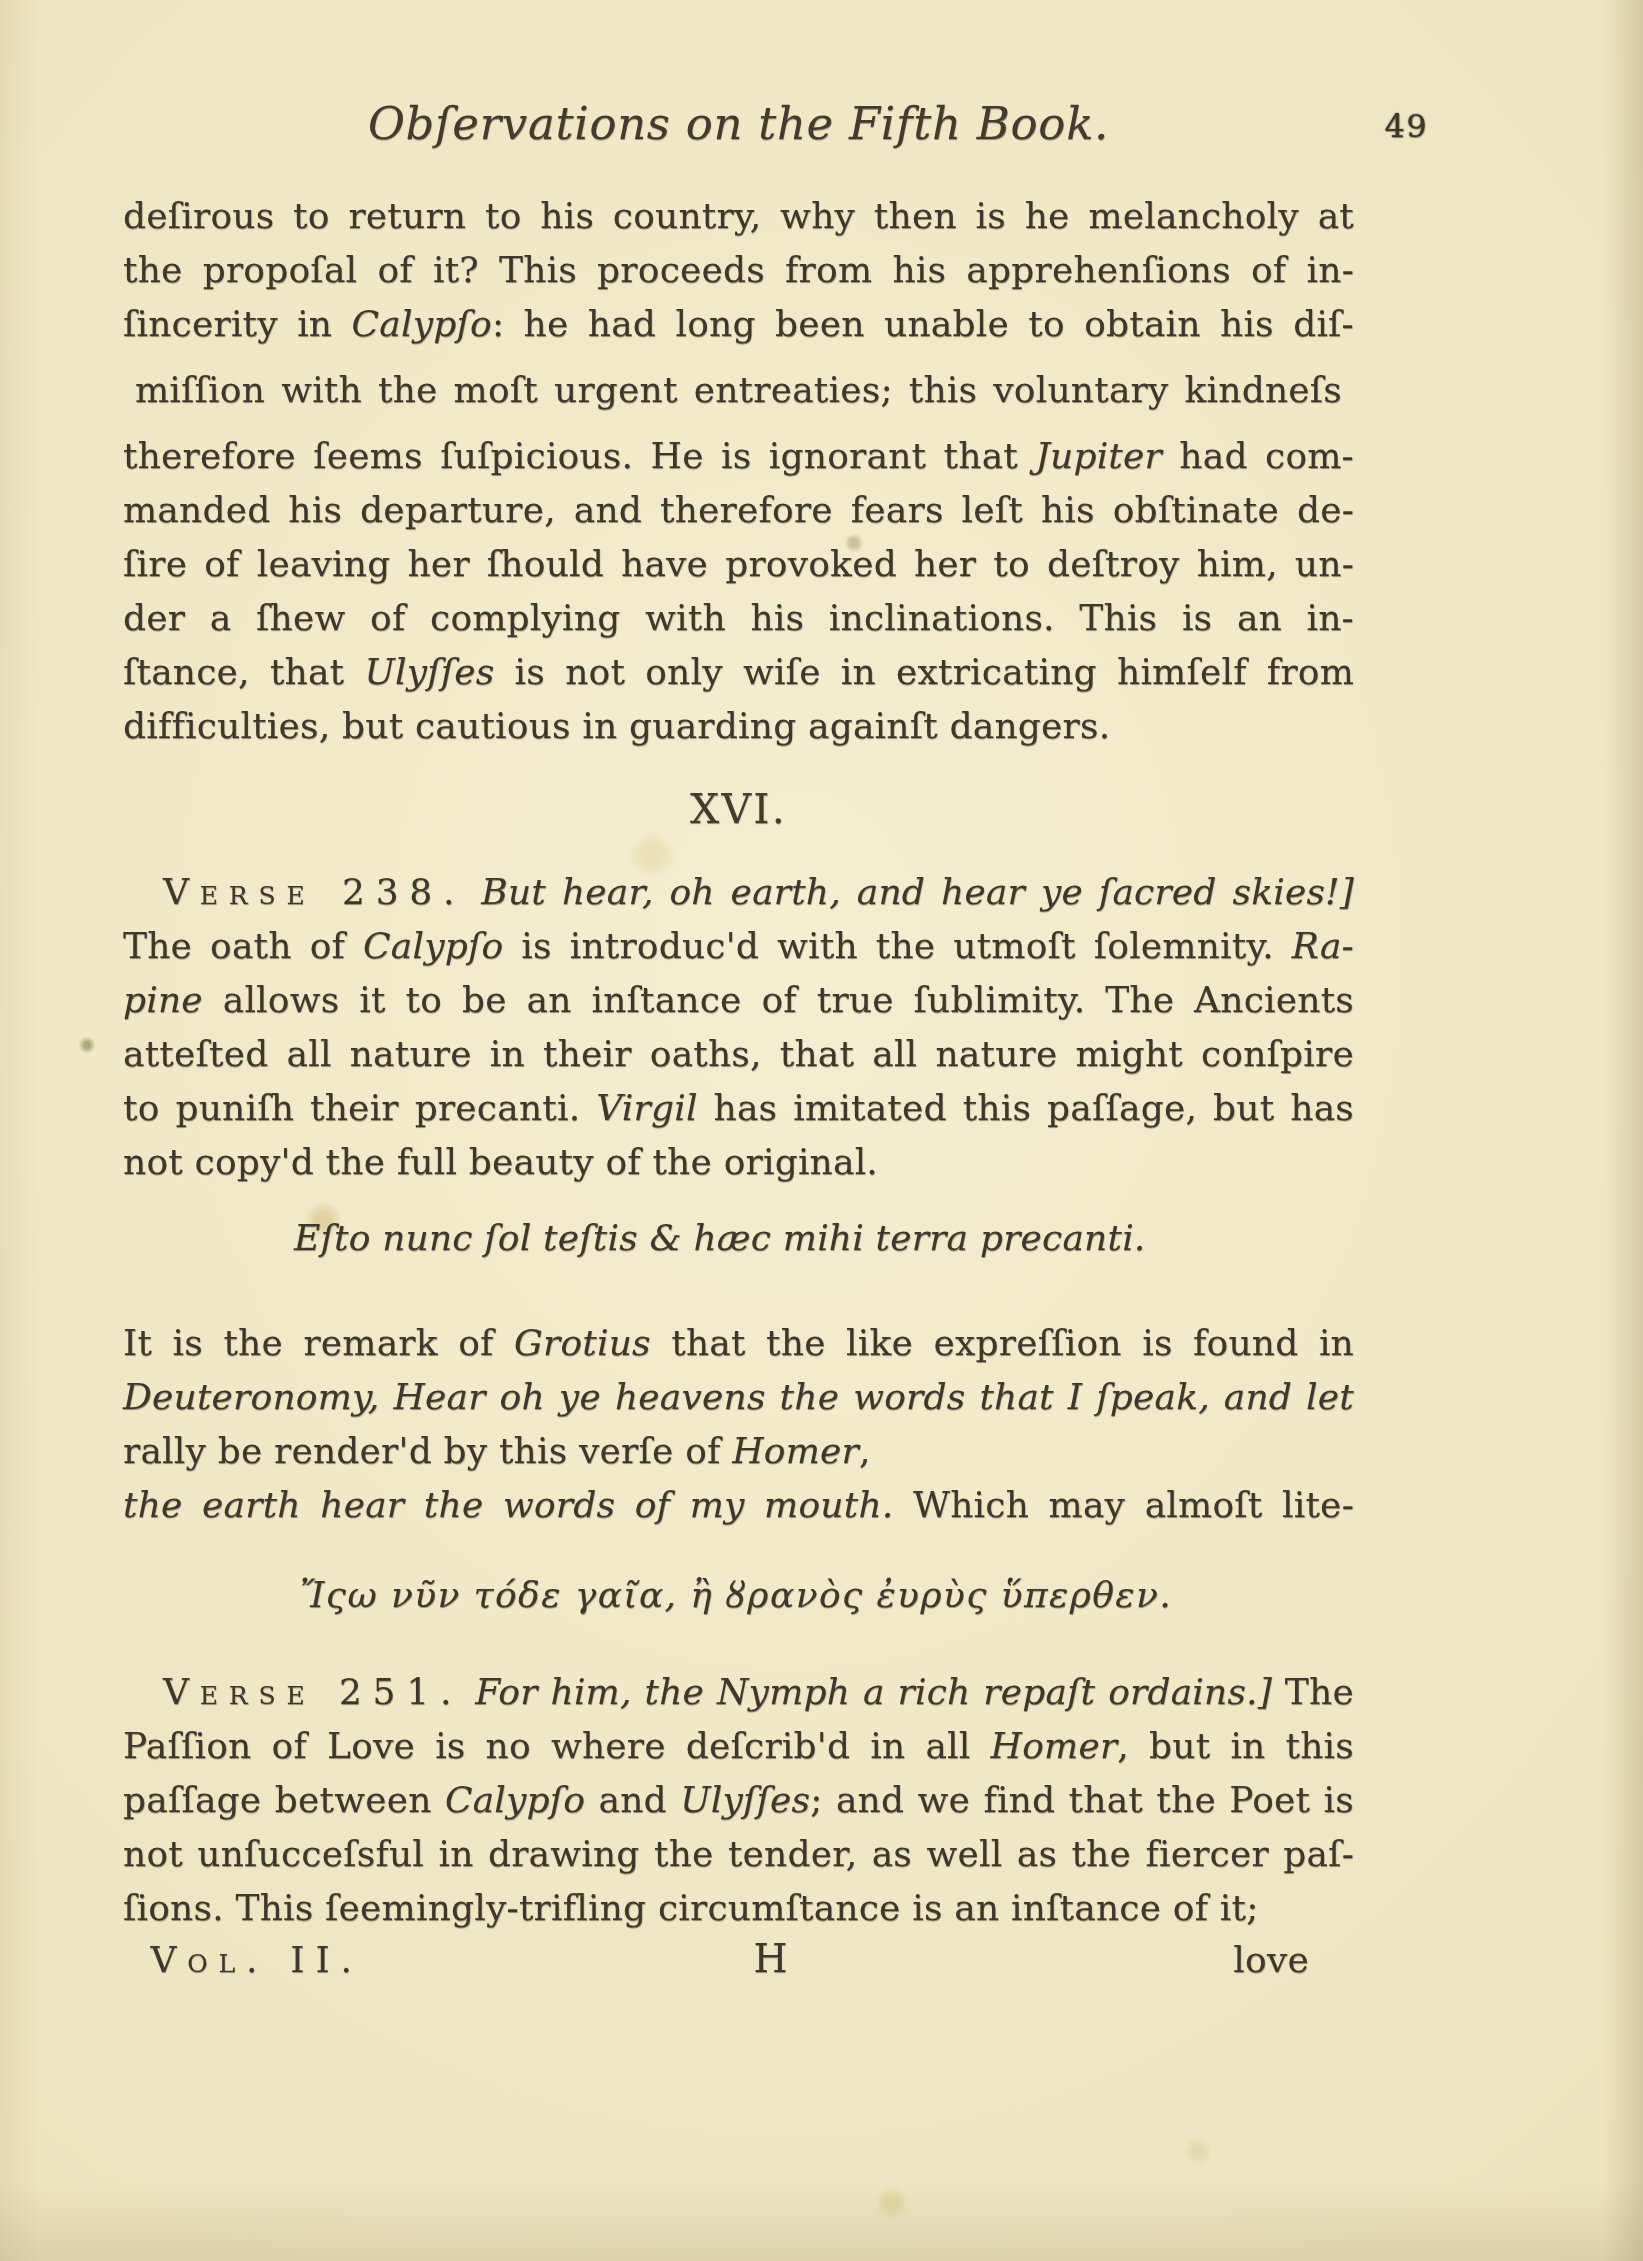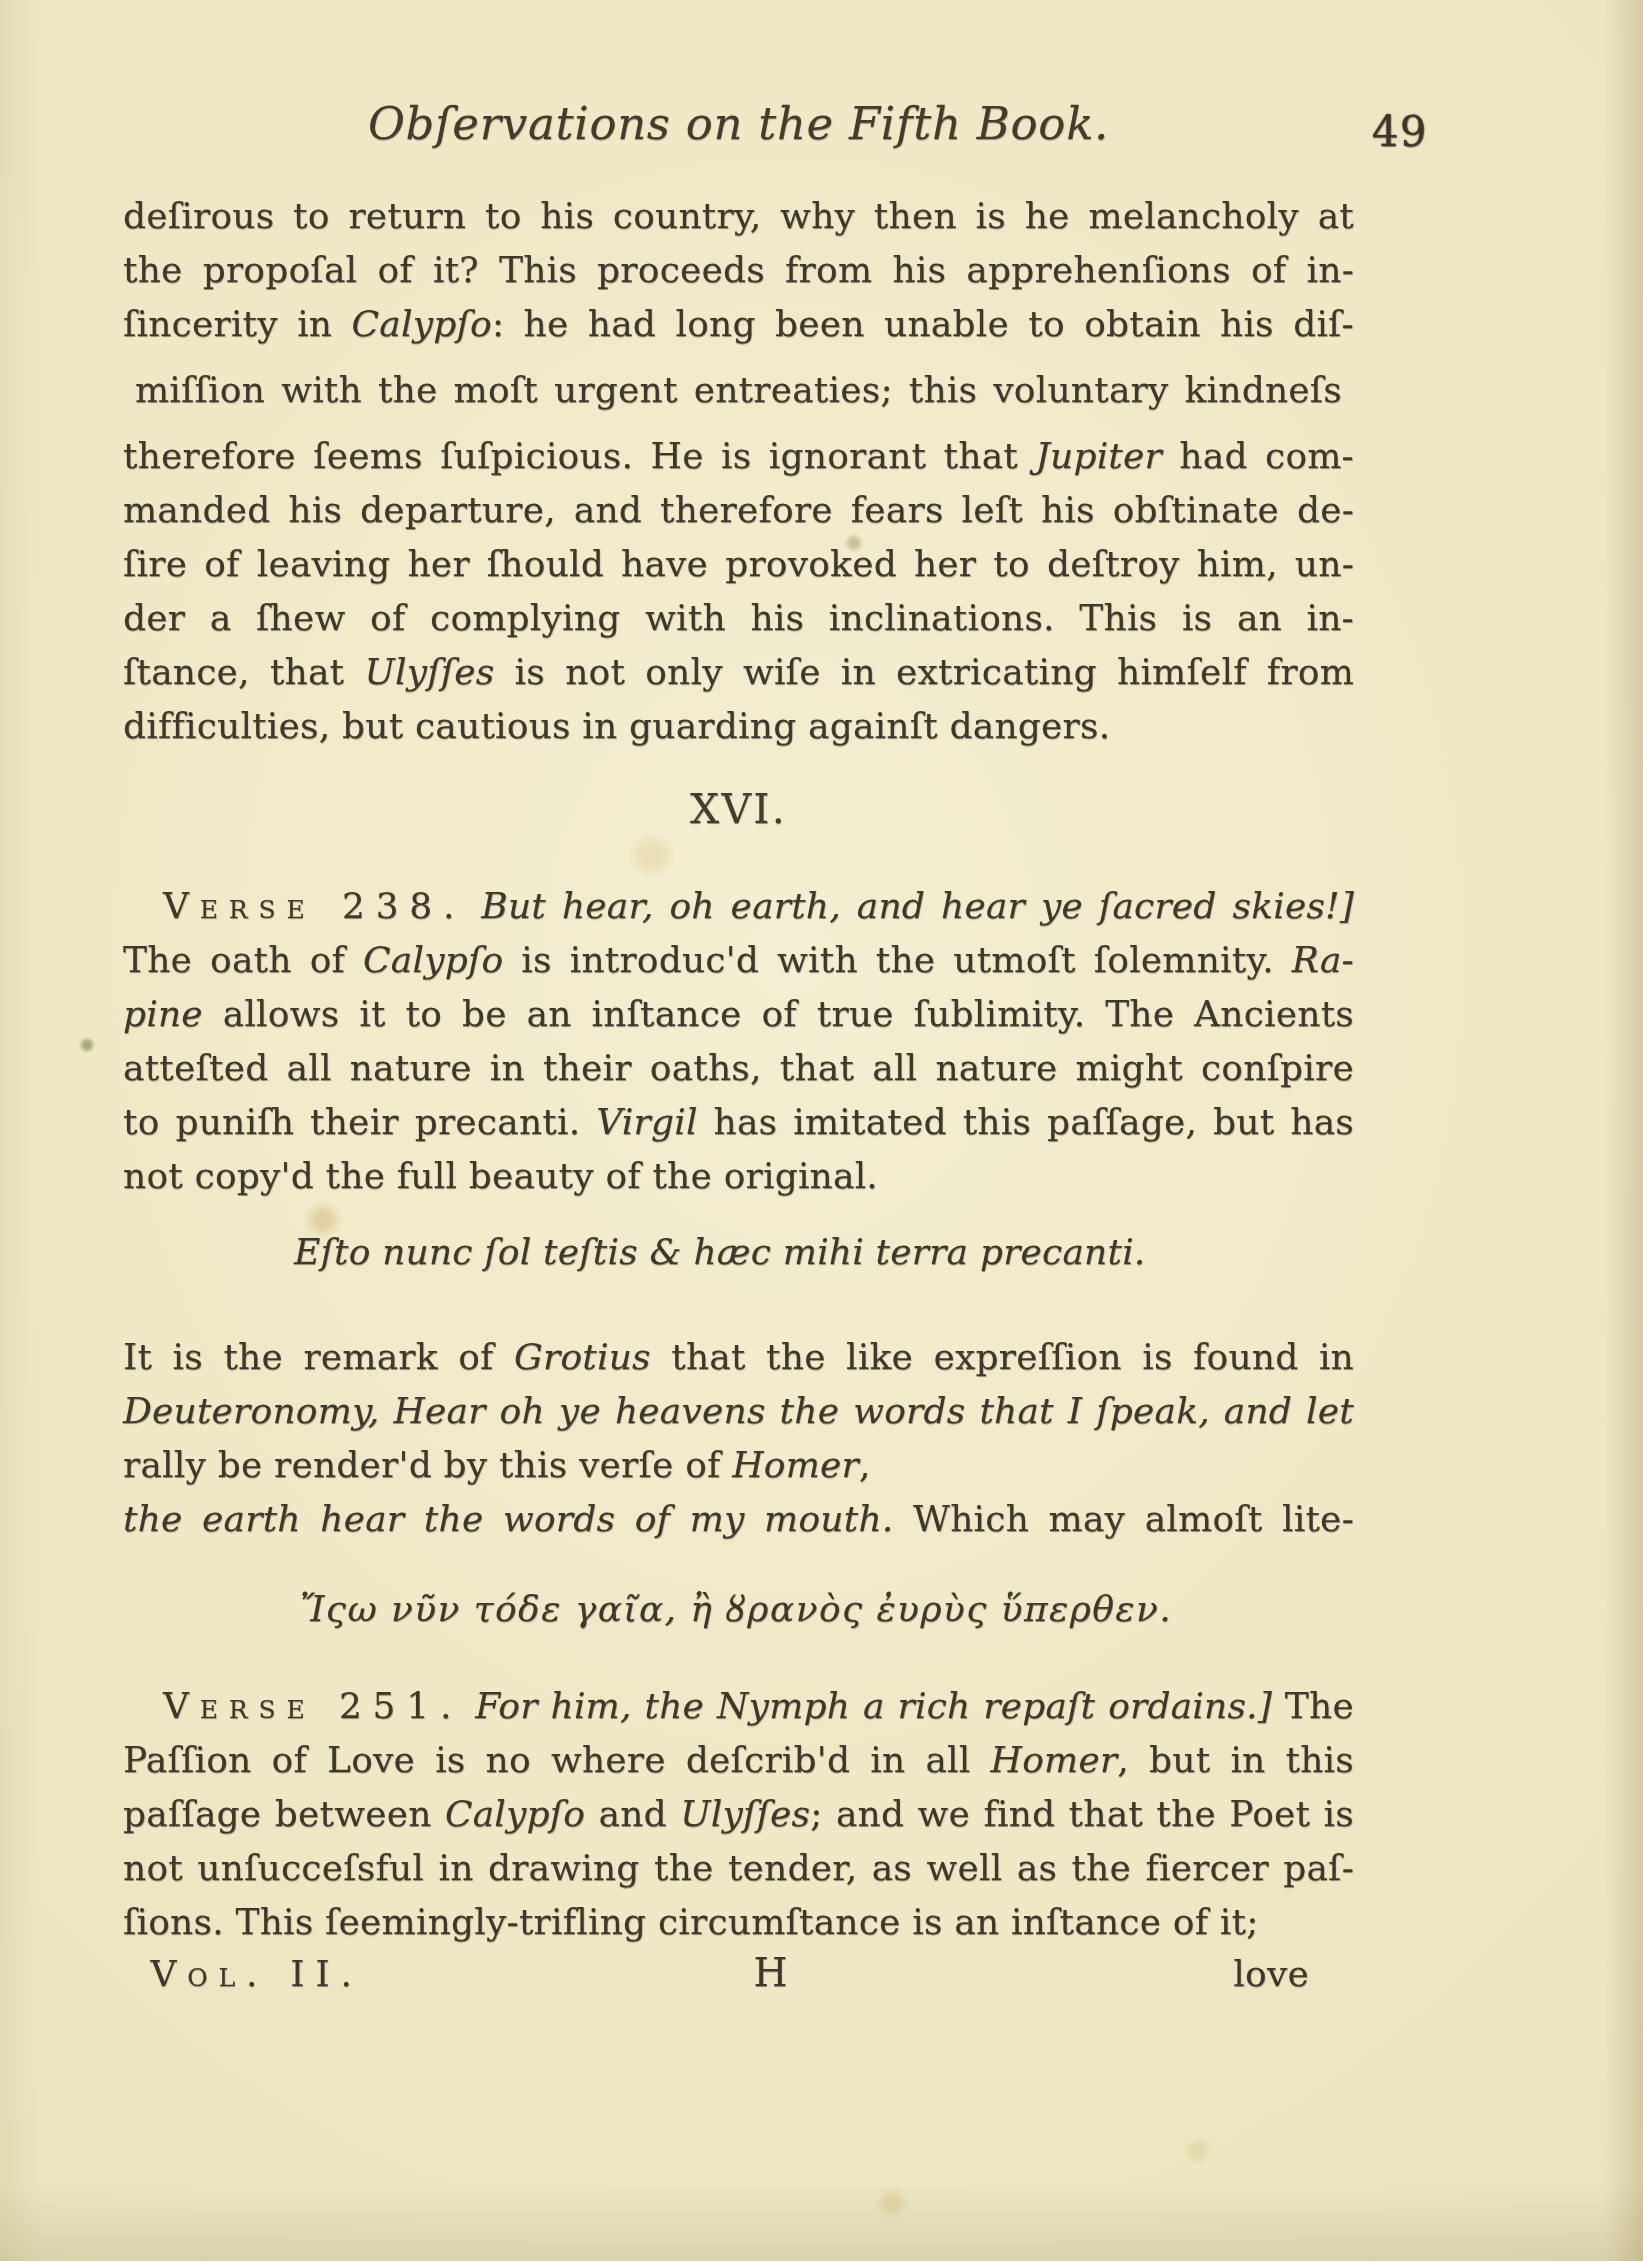--- a/index.html
+++ b/index.html
@@ -26,35 +26,35 @@
   .textblock{
     position:absolute;left:123px;top:92px;width:1231px;
     font-size:36px;line-height:54px;letter-spacing:0.2px;
   }
   .page-title{
     text-align:center;font-style:italic;font-size:45px;line-height:64px;
     letter-spacing:0.7px;margin:0;font-weight:normal;color:#433c2d;
   }
   .page-number{
     position:absolute;top:107px;right:215px;
-    font-size:42px;color:#3c362a;
+    font-size:32px;color:#3c362a;
     text-shadow:0 0 1.8px rgba(62,54,40,0.75),0.7px 0.7px 0.7px rgba(62,54,40,0.5);
     letter-spacing:1.4px;
   }
   .line{ text-align:justify; text-align-last:justify; }
   .line.last{ text-align-last:left; }
   .indent{ text-indent:40px; }
   .i, .i span{ font-style:italic; }
   .sc{ font-variant:small-caps; letter-spacing:0.30em; }
   .section-heading{
     text-align:center;text-align-last:center;font-size:41px;line-height:54px;
     letter-spacing:2.2px;margin-top:29px;color:#443d2d;
   }
   .p1{ margin-top:33px; }
-  .versepara{ margin-top:43px; }
+  .versepara{ margin-top:29px; }
   .quote-line{
     margin-left:171px;margin-top:21.7px;line-height:54px;
     text-align:left;text-align-last:left;font-style:italic;
   }
   .p2{ margin-top:51px; }
   .greek-line{ margin-left:177px;margin-top:36px;line-height:54px;
     text-align:right;text-align-last:left;font-style:italic;
     font-family:"DejaVu Serif","DejaVu Sans",serif; letter-spacing:1.4px;}
   .h17{ margin-top:51px; }
   .versepara2{ margin-top:43px; }

